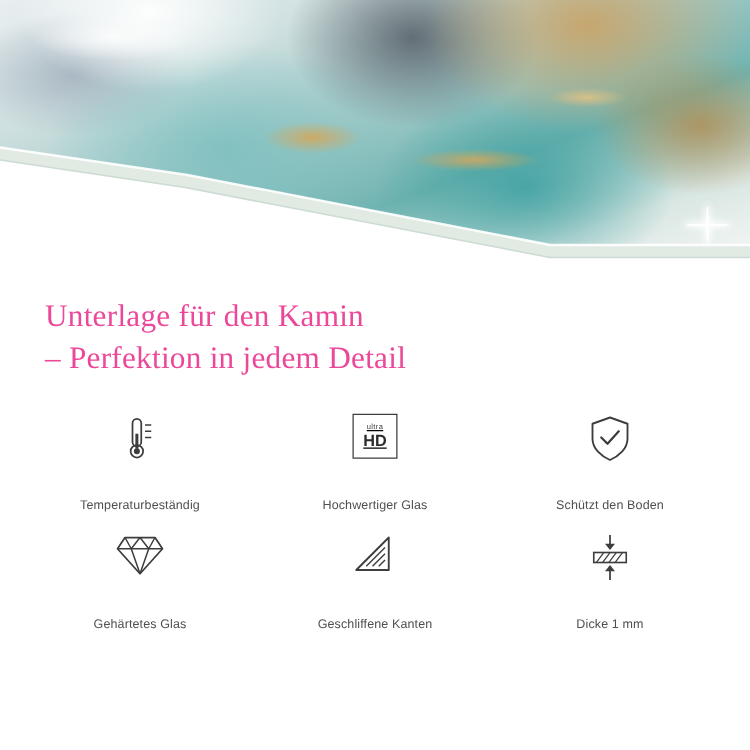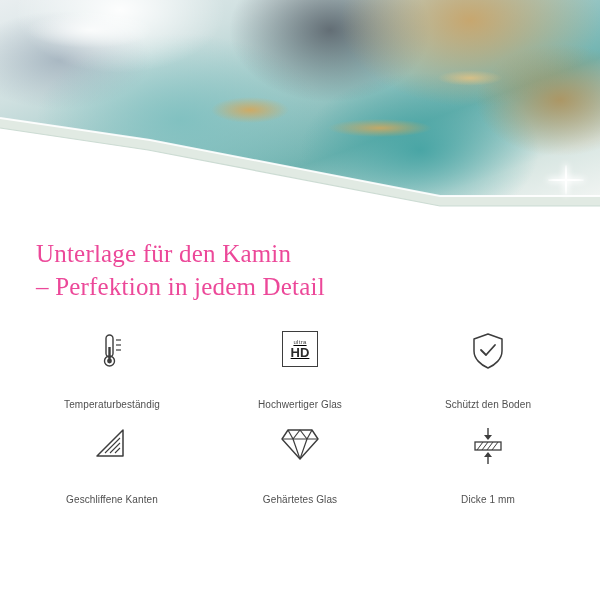--- a/index.html
+++ b/index.html
@@ -218,44 +218,44 @@
         <svg width="36" height="40" viewBox="0 0 36 40">
           <path d="M18 3 L32 8 V20 C32 28 25 34 18 37 C11 34 4 28 4 20 V8 Z" fill="none" stroke="#3d3d3d" stroke-width="1.5" stroke-linejoin="round"></path>
           <polyline points="11,19 16,24 25,14" fill="none" stroke="#3d3d3d" stroke-width="1.8" stroke-linecap="round" stroke-linejoin="round"></polyline>
         </svg>
       </div>
       <div class="feature-label">Schützt den Boden</div>
     </div>
 
     <div class="feature">
       <div class="feature-icon">
-        <svg width="38" height="34" viewBox="0 0 38 34">
-          <path d="M4 30 L30 30 L30 4 Z" fill="none" stroke="#3d3d3d" stroke-width="1.5" stroke-linejoin="round"></path>
-          <line x1="12" y1="27" x2="27" y2="12" stroke="#3d3d3d" stroke-width="1.1"></line>
-          <line x1="17" y1="27" x2="27" y2="17" stroke="#3d3d3d" stroke-width="1.1"></line>
-          <line x1="22" y1="27" x2="27" y2="22" stroke="#3d3d3d" stroke-width="1.1"></line>
-        </svg>
-      </div>
-      <div class="feature-label">Geschliffene Kanten</div>
-    </div>
-
-    <div class="feature">
-      <div class="feature-icon">
         <svg width="40" height="36" viewBox="0 0 40 36">
           <path d="M8 4 H32 L38 13 L20 33 L2 13 Z" fill="none" stroke="#3d3d3d" stroke-width="1.4" stroke-linejoin="round"></path>
           <line x1="2" y1="13" x2="38" y2="13" stroke="#3d3d3d" stroke-width="1.2"></line>
           <line x1="8" y1="4" x2="13" y2="13" stroke="#3d3d3d" stroke-width="1.2"></line>
           <line x1="32" y1="4" x2="27" y2="13" stroke="#3d3d3d" stroke-width="1.2"></line>
           <line x1="13" y1="13" x2="20" y2="33" stroke="#3d3d3d" stroke-width="1.2"></line>
           <line x1="27" y1="13" x2="20" y2="33" stroke="#3d3d3d" stroke-width="1.2"></line>
           <line x1="13" y1="13" x2="20" y2="4" stroke="#3d3d3d" stroke-width="1.2"></line>
           <line x1="27" y1="13" x2="20" y2="4" stroke="#3d3d3d" stroke-width="1.2"></line>
         </svg>
       </div>
       <div class="feature-label">Gehärtetes Glas</div>
+    </div>
+
+    <div class="feature">
+      <div class="feature-icon">
+        <svg width="38" height="34" viewBox="0 0 38 34">
+          <path d="M4 30 L30 30 L30 4 Z" fill="none" stroke="#3d3d3d" stroke-width="1.5" stroke-linejoin="round"></path>
+          <line x1="12" y1="27" x2="27" y2="12" stroke="#3d3d3d" stroke-width="1.1"></line>
+          <line x1="17" y1="27" x2="27" y2="17" stroke="#3d3d3d" stroke-width="1.1"></line>
+          <line x1="22" y1="27" x2="27" y2="22" stroke="#3d3d3d" stroke-width="1.1"></line>
+        </svg>
+      </div>
+      <div class="feature-label">Geschliffene Kanten</div>
     </div>
 
     <div class="feature">
       <div class="feature-icon">
         <svg width="36" height="40" viewBox="0 0 36 40">
           <line x1="18" y1="2" x2="18" y2="11" stroke="#3d3d3d" stroke-width="1.4"></line>
           <polygon points="18,14 14,9 22,9" fill="#3d3d3d"></polygon>
           <line x1="18" y1="38" x2="18" y2="29" stroke="#3d3d3d" stroke-width="1.4"></line>
           <polygon points="18,26 14,31 22,31" fill="#3d3d3d"></polygon>
           <rect x="5" y="16" width="26" height="8" fill="none" stroke="#3d3d3d" stroke-width="1.3"></rect>

